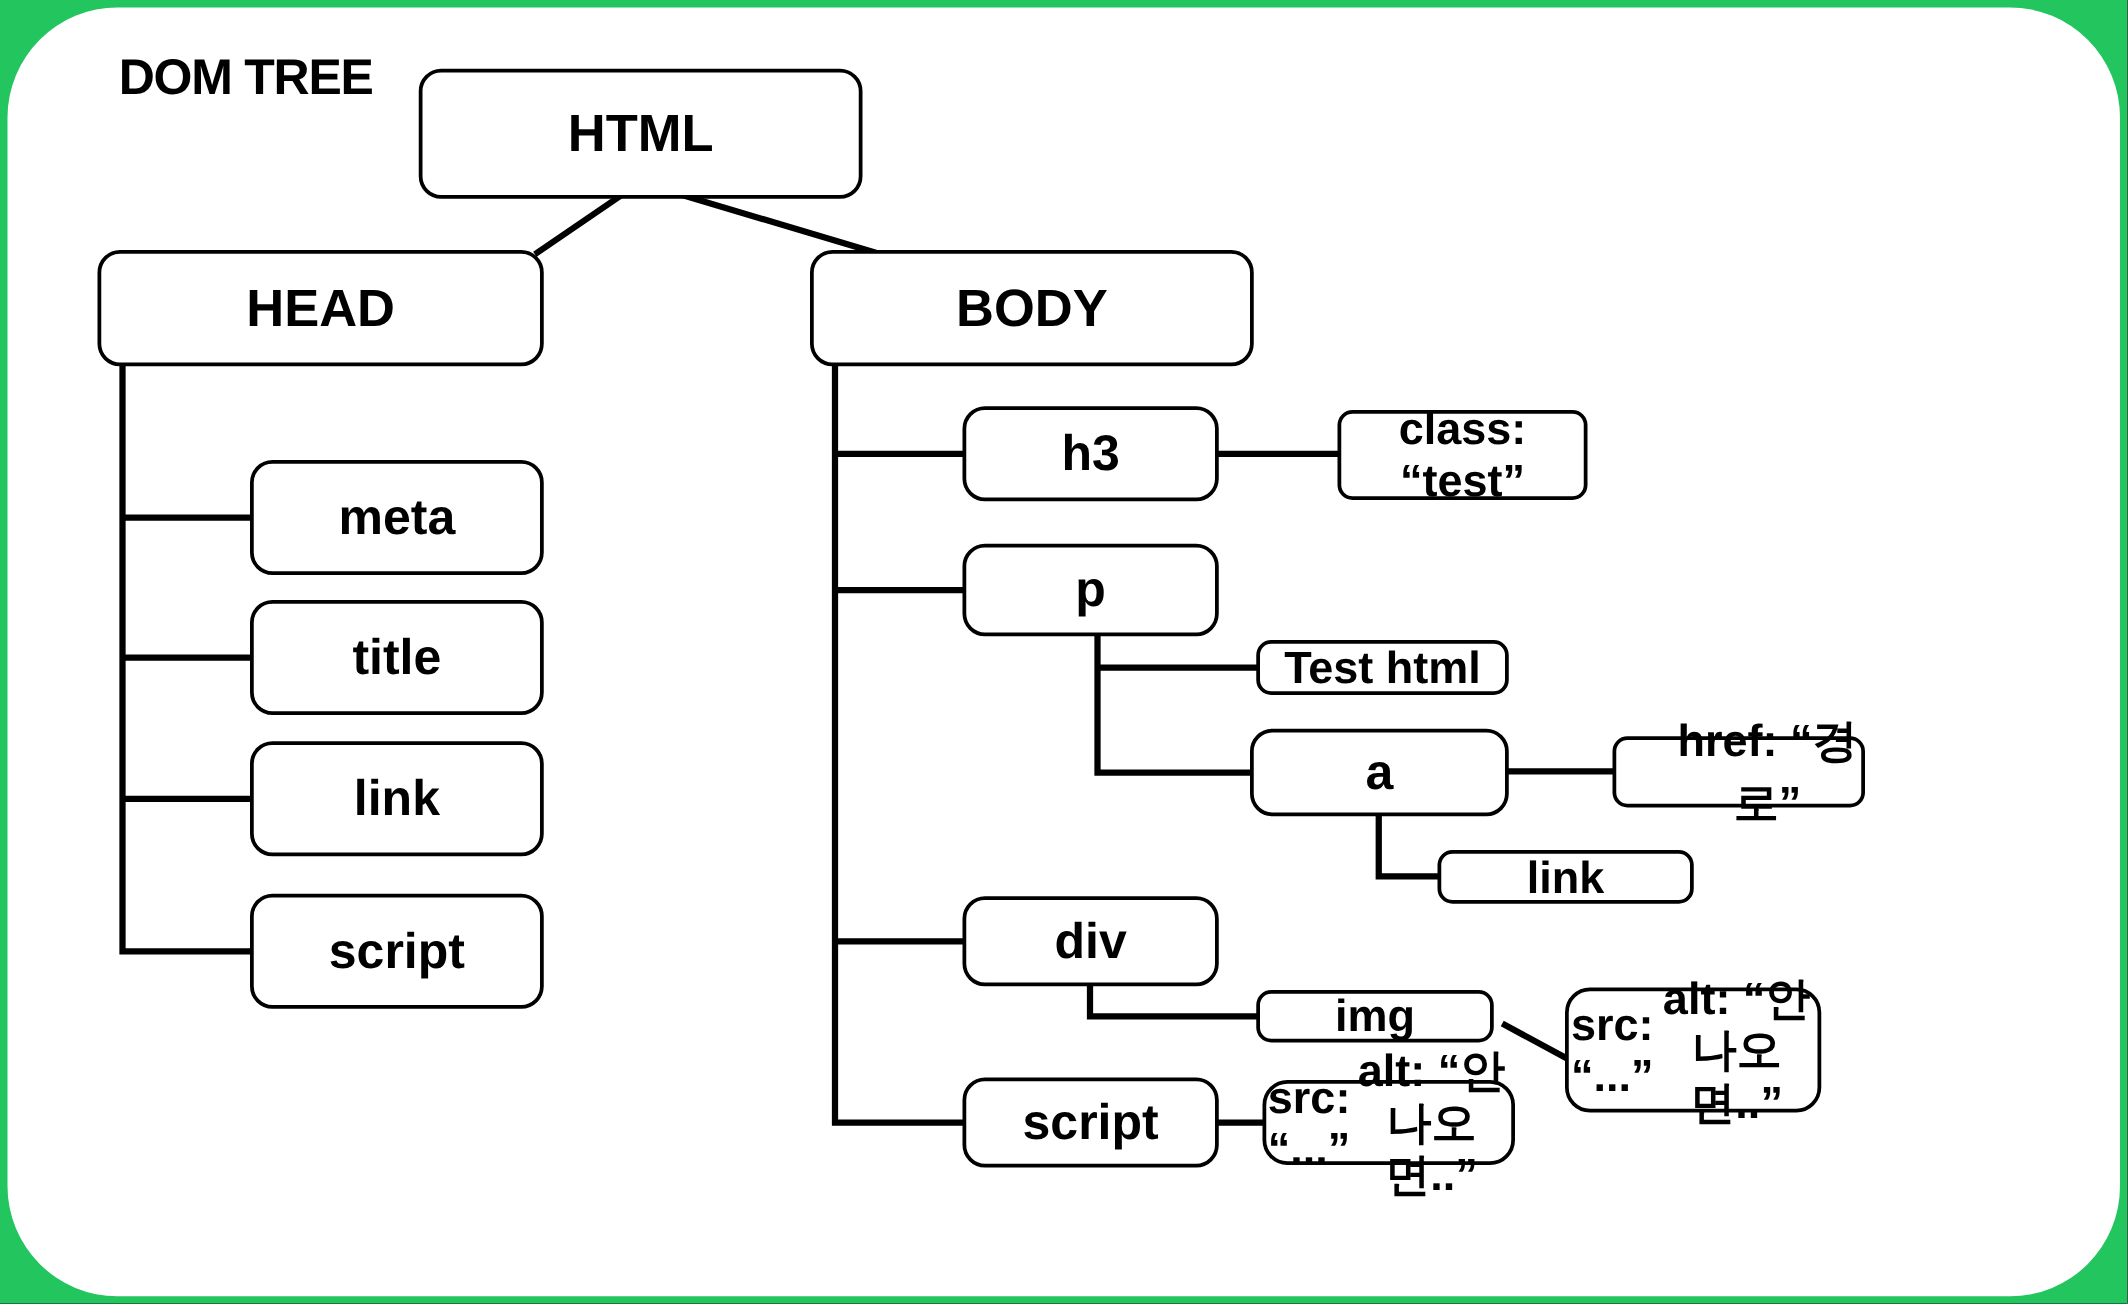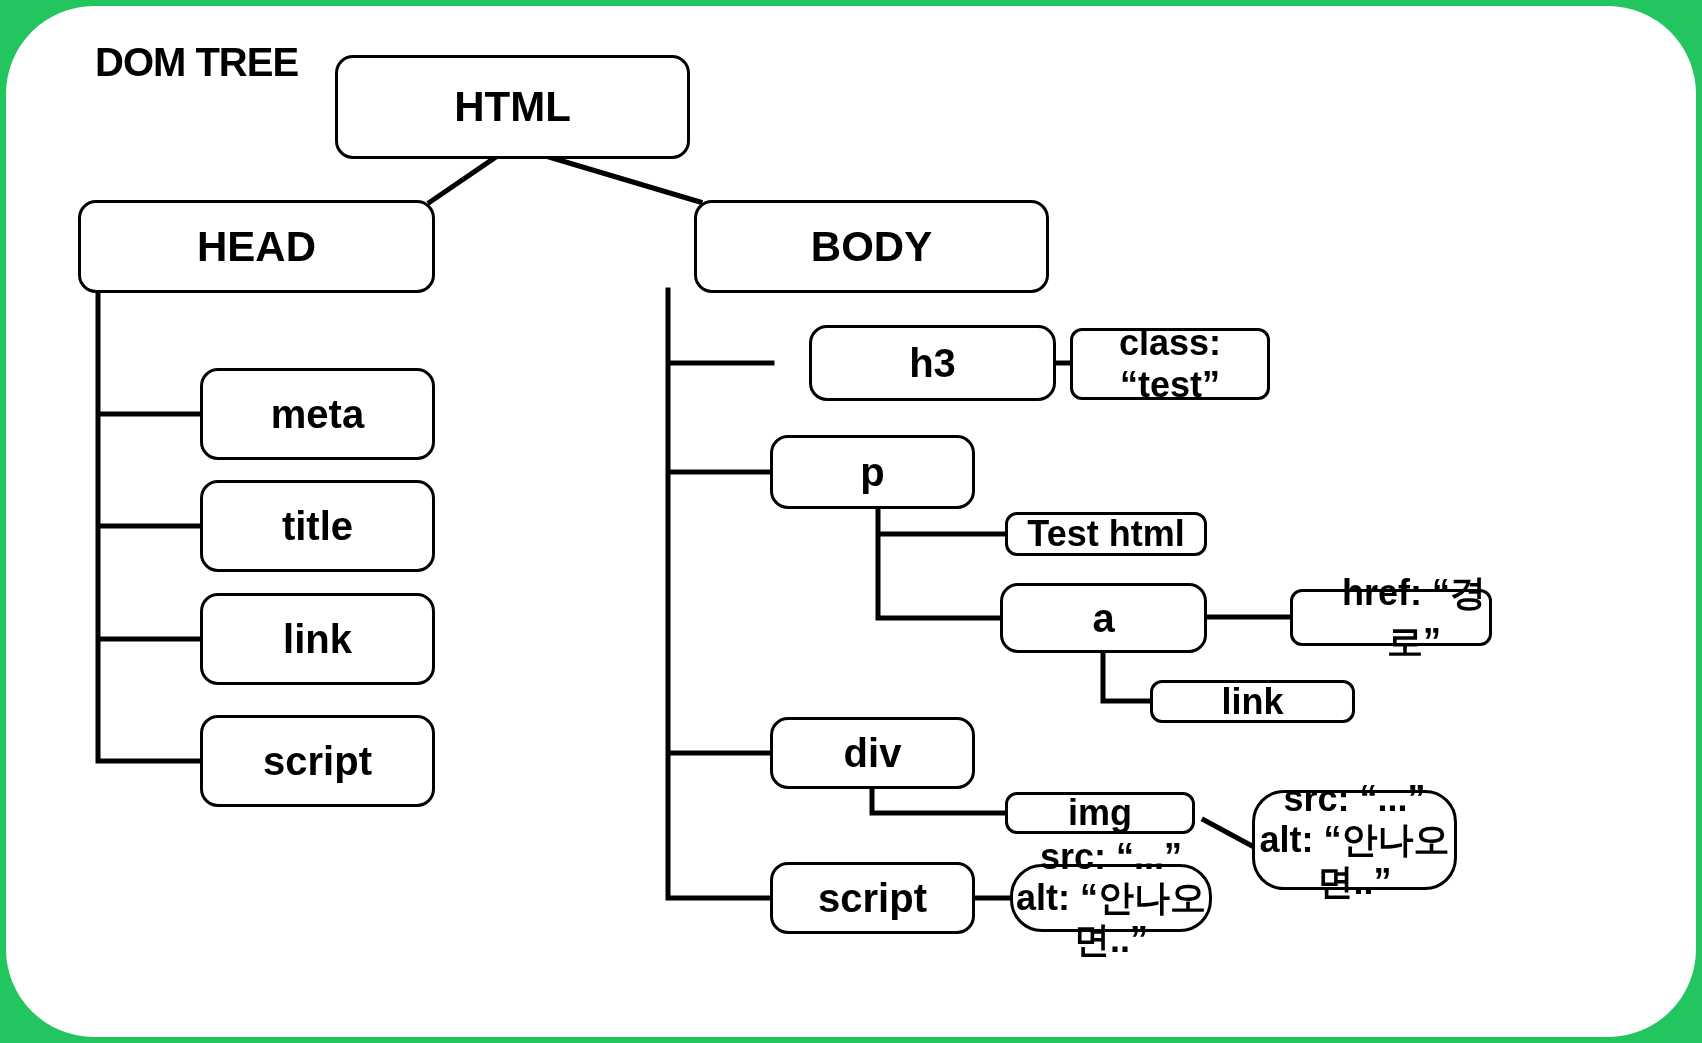--- a/index.html
+++ b/index.html
@@ -8,29 +8,29 @@
   .canvas{position:absolute;left:6px;top:6px;right:6px;bottom:6px;background:#fff;border-radius:88px;}
   .wires{position:absolute;left:0;top:0;width:1702px;height:1043px;pointer-events:none;}
   .diagram-title{position:absolute;left:95px;top:40px;font-size:40px;font-weight:800;
                  letter-spacing:-1px;color:#000;}
   .node{position:absolute;background:#fff;border:3px solid #000;border-radius:18px;
         display:flex;align-items:center;justify-content:center;color:#000;
         font-weight:700;text-align:center;box-sizing:border-box;}
   .node.main{font-size:42px;}
   .node.mid{font-size:40px;}
   .node.small{font-size:36px;border-radius:12px;}
-  .node.attr2{flex-direction:column;line-height:1.15;border-radius:32px;}
+  .node.attr2{line-height:1.15;border-radius:20px;}
   .t-html{left:335px;top:55px;width:355px;height:104px;}
   .t-head{left:78px;top:200px;width:357px;height:93px;}
-  .t-body{left:648px;top:200px;width:355px;height:93px;margin-left:46px;}
+  .t-body{left:648px;top:200px;width:355px;height:93px;}
   .t-meta{left:200px;top:368px;width:235px;height:92px;align-items:center;}
   .t-title{left:200px;top:480px;width:235px;height:92px;}
   .t-linkh{left:200px;top:593px;width:235px;height:92px;}
   .t-scrh{left:200px;top:715px;width:235px;height:92px;}
-  .t-h3{left:770px;top:325px;width:247px;height:76px;margin-left:39px;}
+  .t-h3{left:770px;top:325px;width:205px;height:76px;}
   .t-h3a{left:1070px;top:328px;width:200px;height:72px;font-size:28px;}
   .t-p{left:770px;top:435px;width:205px;height:74px;}
   .t-ptext{left:1005px;top:512px;width:202px;height:44px;font-size:28px;}
   .t-a{left:1000px;top:583px;width:207px;height:70px;}
   .t-aattr{left:1290px;top:589px;width:202px;height:57px;font-size:28px;padding-left:46px;}
   .t-alink{left:1150px;top:680px;width:205px;height:43px;font-size:30px;}
   .t-div{left:770px;top:717px;width:205px;height:72px;}
   .t-img{left:1005px;top:792px;width:190px;height:42px;font-size:36px;}
   .t-imga{left:1252px;top:790px;width:205px;height:100px;font-size:26px;}
   .t-scrb{left:770px;top:862px;width:205px;height:72px;}

